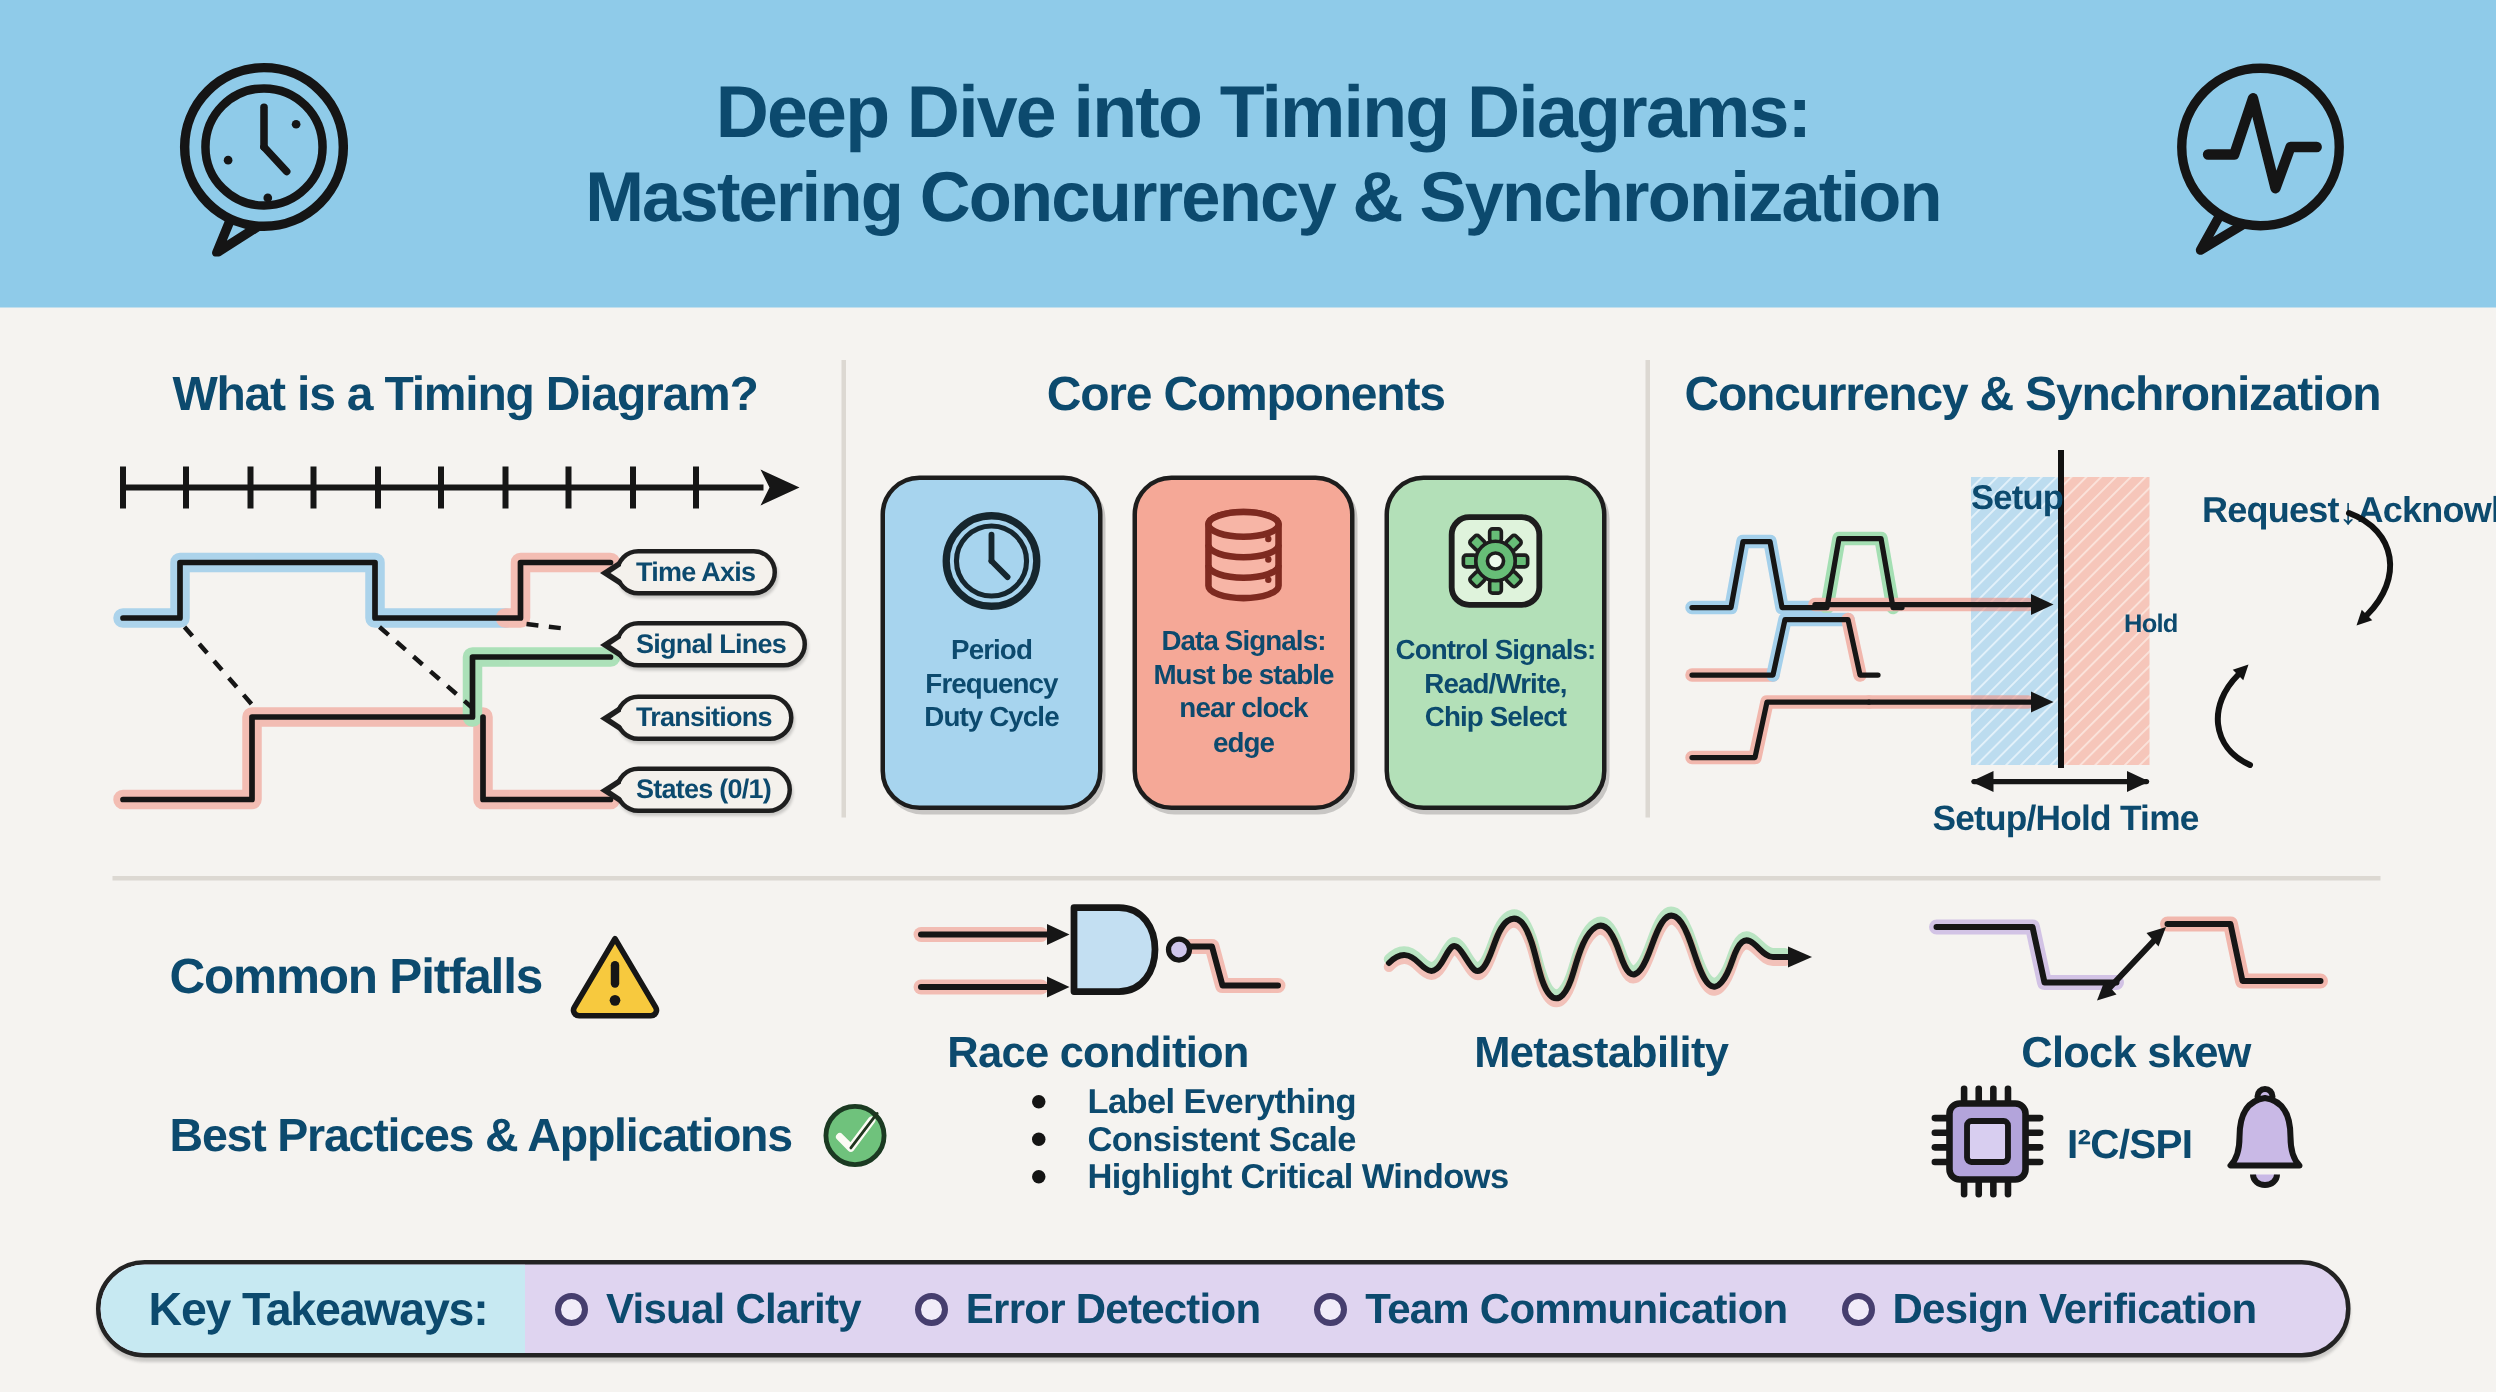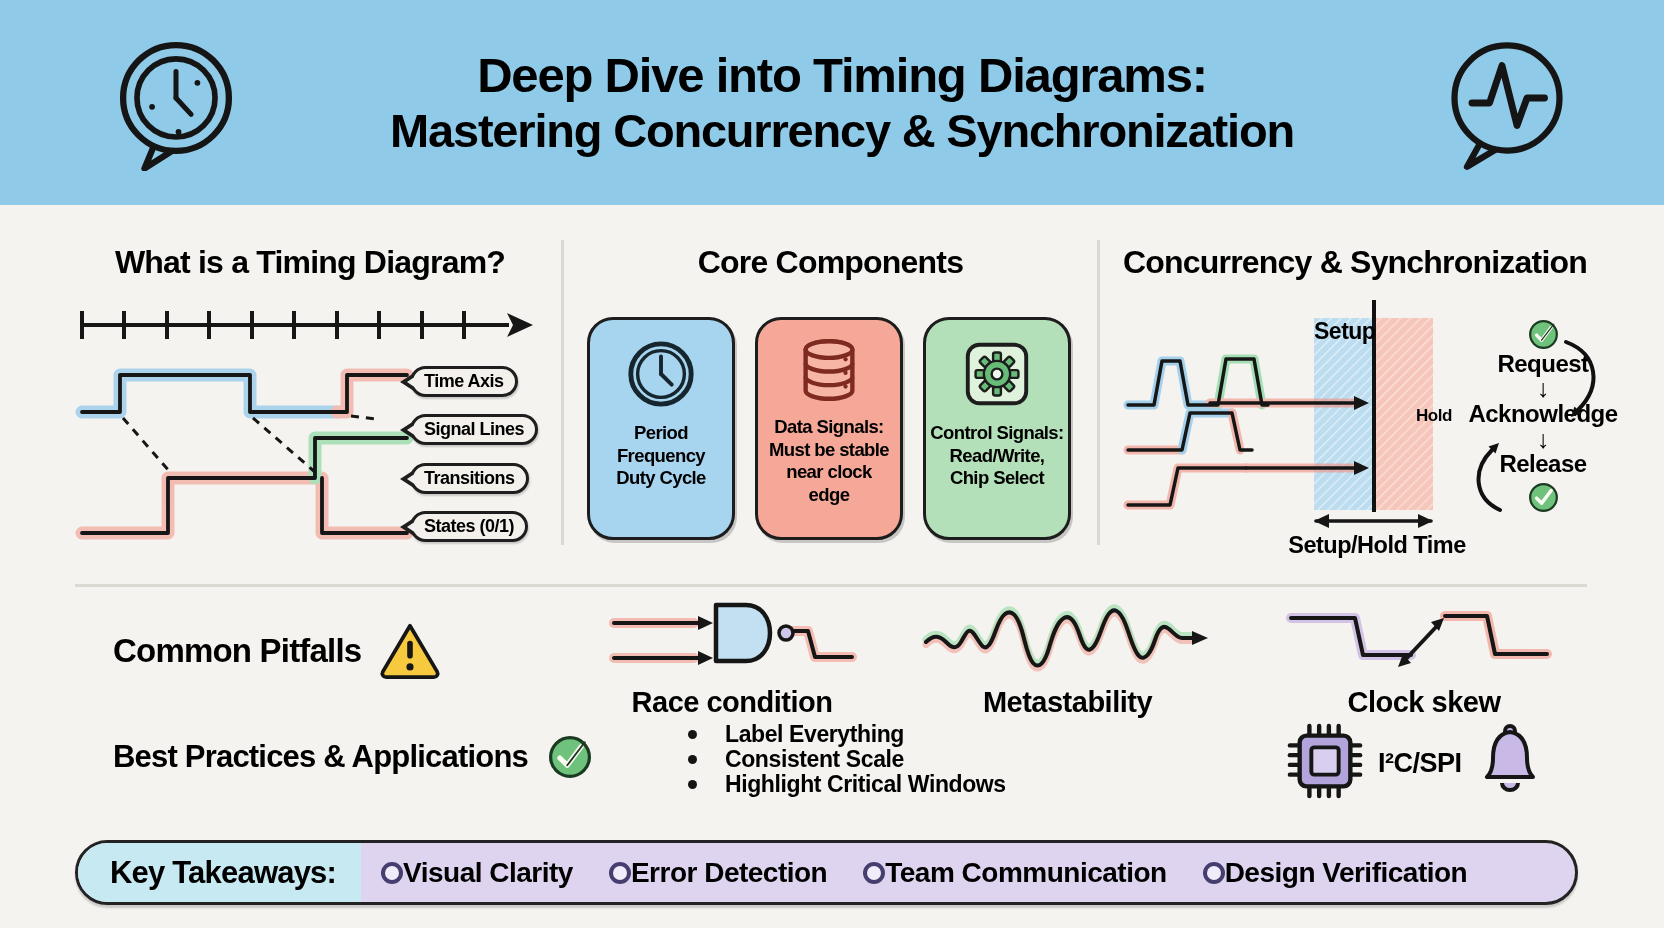--- a/index.html
+++ b/index.html
@@ -1,17 +1,17 @@
 <!DOCTYPE html>
 <html><head>
 <meta charset="utf-8">
 <style>
   body{margin:0;background:#d9d9d9}
   .page{position:relative;width:1664px;height:928px;background:#F5F3F0;overflow:hidden;
-        font-family:"Liberation Sans",sans-serif;color:#000000}
+        font-family:"Liberation Sans",sans-serif;color:#0c4a6e}
   .abs{position:absolute}
   svg{display:block}
 
   
   .hdr{left:0;top:0;width:1664px;height:205px;background:#8FCBE9;display:flex;
        align-items:center;box-sizing:border-box;padding:0 92px 0 110px}
   .hdr-titles{flex:1;text-align:center;font-weight:bold;letter-spacing:-1.2px;line-height:1.14}
   .t1{font-size:49px}.t2{font-size:47px}
 
   .col-h{font-weight:bold;font-size:32px;letter-spacing:-0.8px;text-align:center;white-space:nowrap}
@@ -33,40 +33,40 @@
         box-sizing:border-box;display:flex;flex-direction:column;align-items:center;padding-top:16px;
         box-shadow:2px 3px 0 rgba(40,40,40,.22)}
   .card-blue{background:#A7D4EE}.card-salmon{background:#F5A897}.card-green{background:#B3E0B8}
   .card-text{margin-top:10px;font-size:18.5px;font-weight:bold;letter-spacing:-0.6px;line-height:1.22;
         text-align:center;white-space:pre-line}
 
   
   .ov{position:absolute;font-weight:bold;letter-spacing:-0.5px}
 
   
-  .hand{display:flex;flex-direction:column;align-items:center;font-weight:bold}
+  .hand{display:flex;align-items:flex-end;font-weight:bold}
   .hs-label{font-size:24px;letter-spacing:-0.5px;line-height:1.1}
   .hs-arrow{font-size:25px;line-height:0.95}
 
   .row-title{display:flex;align-items:center;gap:18px;font-size:33px;font-weight:bold;letter-spacing:-0.8px;white-space:nowrap}
   .pit-label{position:absolute;text-align:center;font-size:29px;font-weight:bold;letter-spacing:-0.5px}
 
   .bullets{margin:0;padding:0;list-style:none}
   .bullets li{display:flex;align-items:center;gap:28px;font-size:23px;font-weight:bold;
         letter-spacing:-0.4px;height:25px}
   .dot{width:9px;height:9px;border-radius:50%;background:#141414;flex:none}
 
   
-  .bar{left:75px;top:840px;width:1503px;height:65px;border:3.5px solid #232323;border-radius:34px;
+  .bar{left:64px;top:840px;width:1503px;height:65px;border:3.5px solid #232323;border-radius:34px;
        background:#DFD4F0;box-sizing:border-box;display:flex;align-items:center;overflow:hidden;
        box-shadow:0 3px 2px rgba(40,40,40,.2)}
   .bar-blue{flex:none;width:283px;height:100%;background:#C7E9F2;display:flex;align-items:center;
        padding-left:32px;box-sizing:border-box;font-size:31px;font-weight:bold;letter-spacing:-0.8px;white-space:nowrap}
   .bar-items{display:flex;align-items:center;gap:36px;margin-left:20px}
-  .bar-item{display:flex;align-items:center;font-size:28px;font-weight:bold;letter-spacing:-0.5px;white-space:nowrap}
+  .bar-item{display:flex;align-items:center;gap:12px;font-size:28px;font-weight:bold;letter-spacing:-0.5px;white-space:nowrap}
   .ring{width:14px;height:14px;border:4px solid #463E6E;border-radius:50%;background:#F1ECF9;flex:none}
 </style>
 </head>
 <body>
 
 <div class="page">
 
   <div class="abs hdr">
     <svg width="132" height="136" viewBox="0 0 104 108">
       <path d="M34,89 L27,106 L49,92" fill="#8FCBE9" stroke="#151515" stroke-width="5" stroke-linejoin="round"></path>

